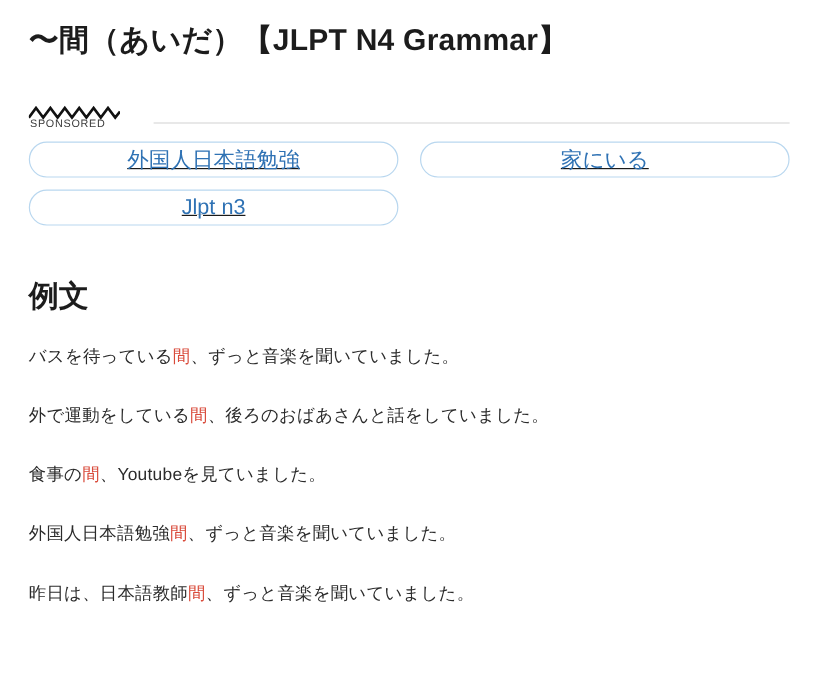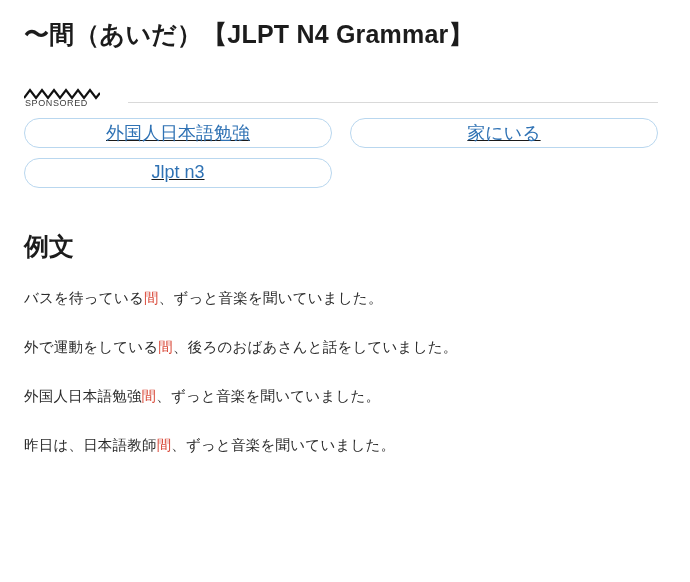--- a/index.html
+++ b/index.html
@@ -128,20 +128,23 @@
   <h2 class="section-head">例文</h2>
 
   <div class="examples">
     <p class="example">
       <span>バスを待っている</span><span class="kw">間</span><span>、ずっと音楽を聞いていました。</span>
     </p>
     <p class="example">
       <span>外で運動をしている</span><span class="kw">間</span><span>、後ろのおばあさんと話をしていました。</span>
     </p>
     <p class="example">
+      <span>食事の</span><span class="kw">間</span><span>、Youtubeを見ていました。</span>
+    </p>
+    <p class="example">
       <span>外国人日本語勉強</span><span class="kw">間</span><span>、ずっと音楽を聞いていました。</span>
     </p>
     <p class="example">
       <span>昨日は、日本語教師</span><span class="kw">間</span><span>、ずっと音楽を聞いていました。</span>
     </p>
   </div>
 
 </div>
 
 </body></html>

